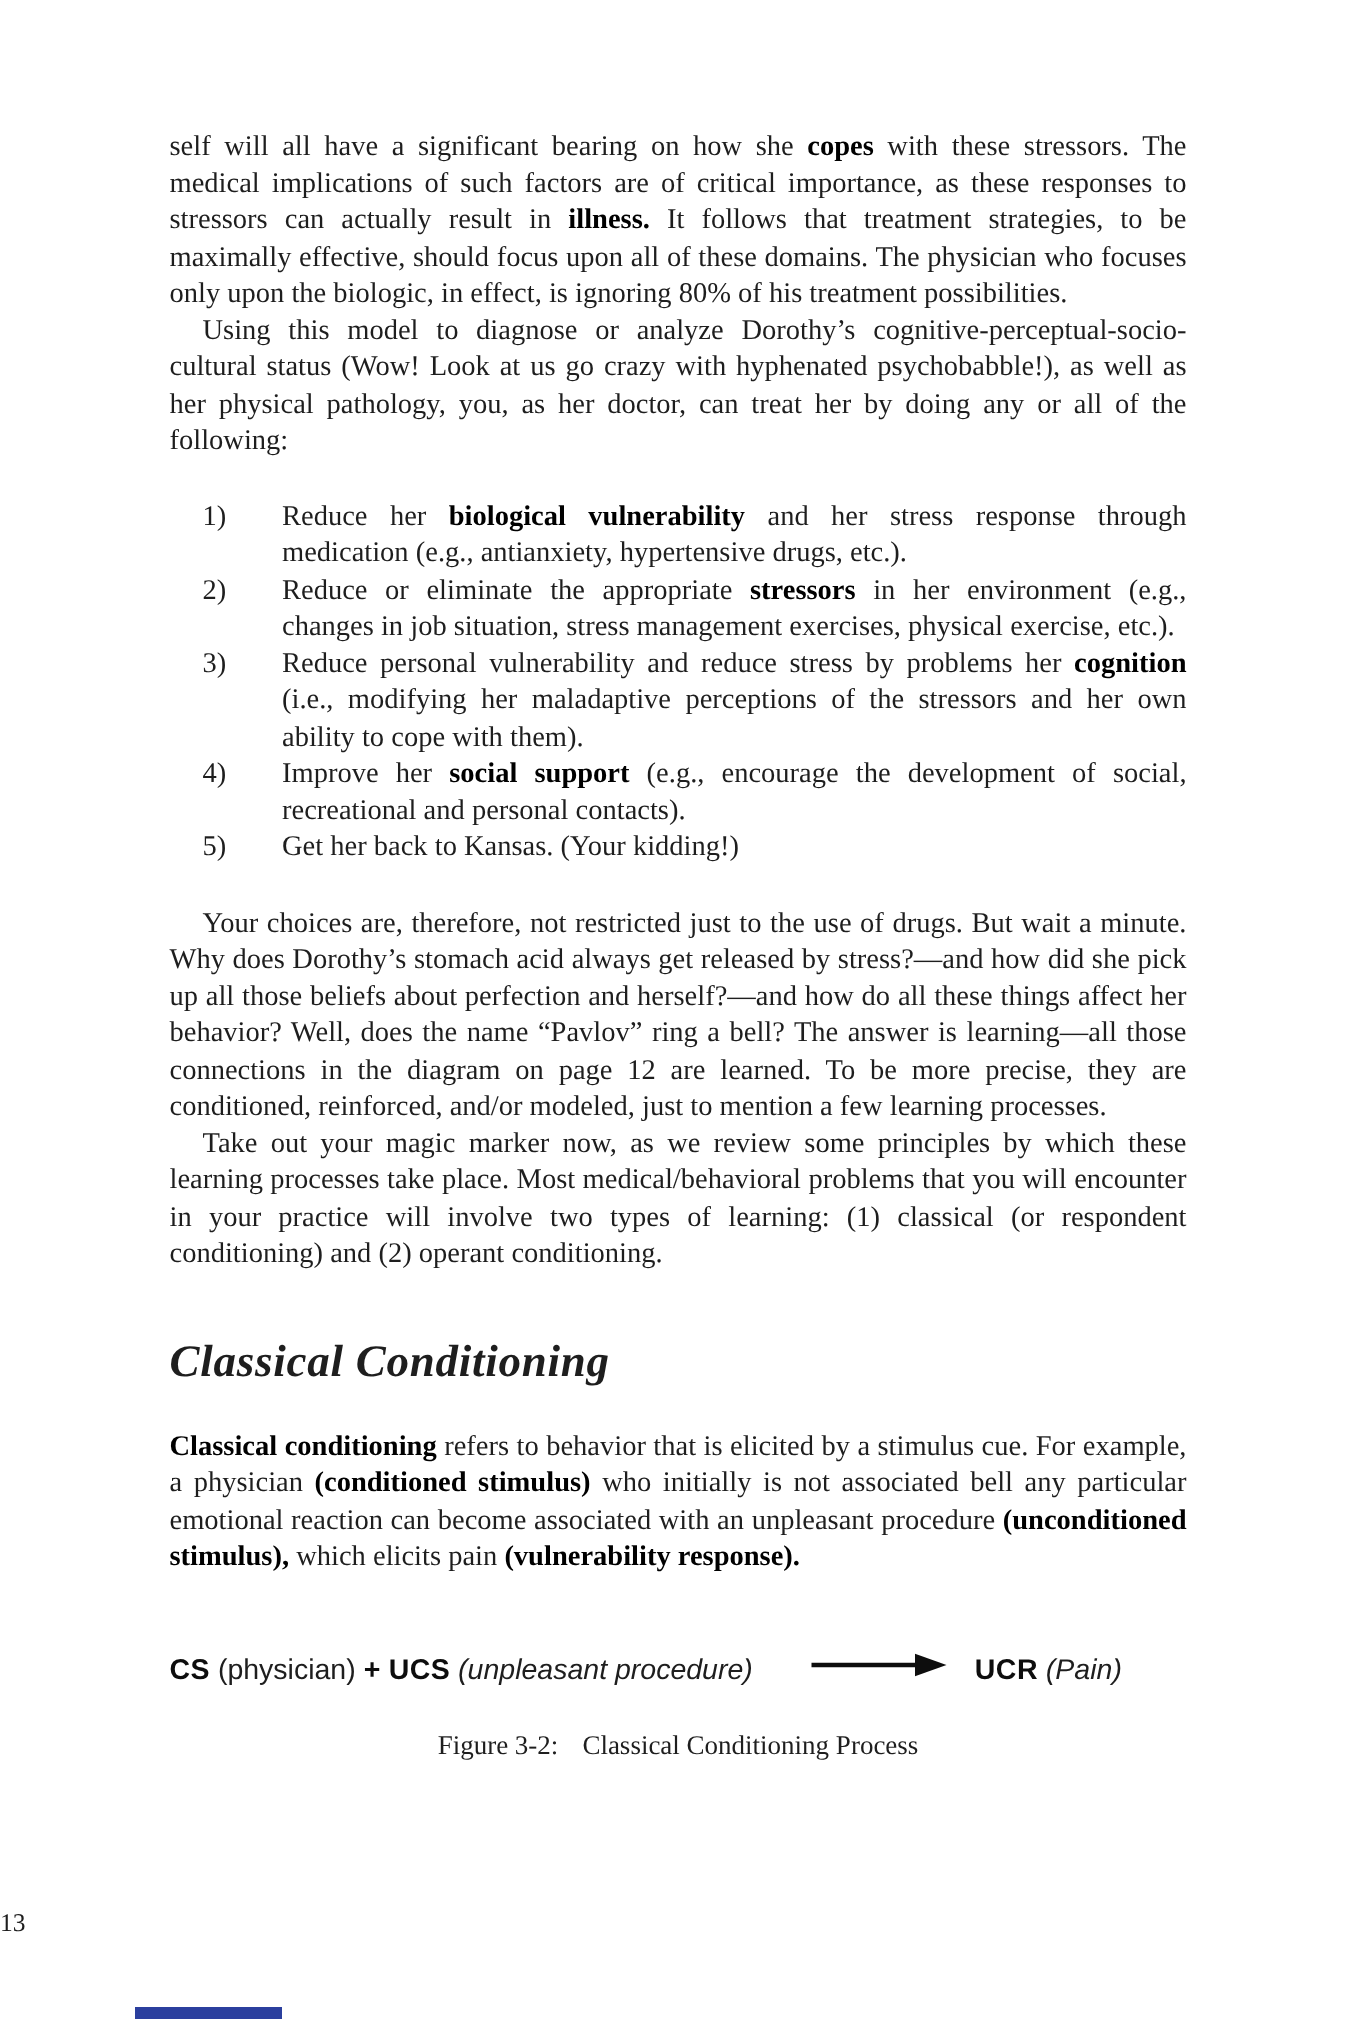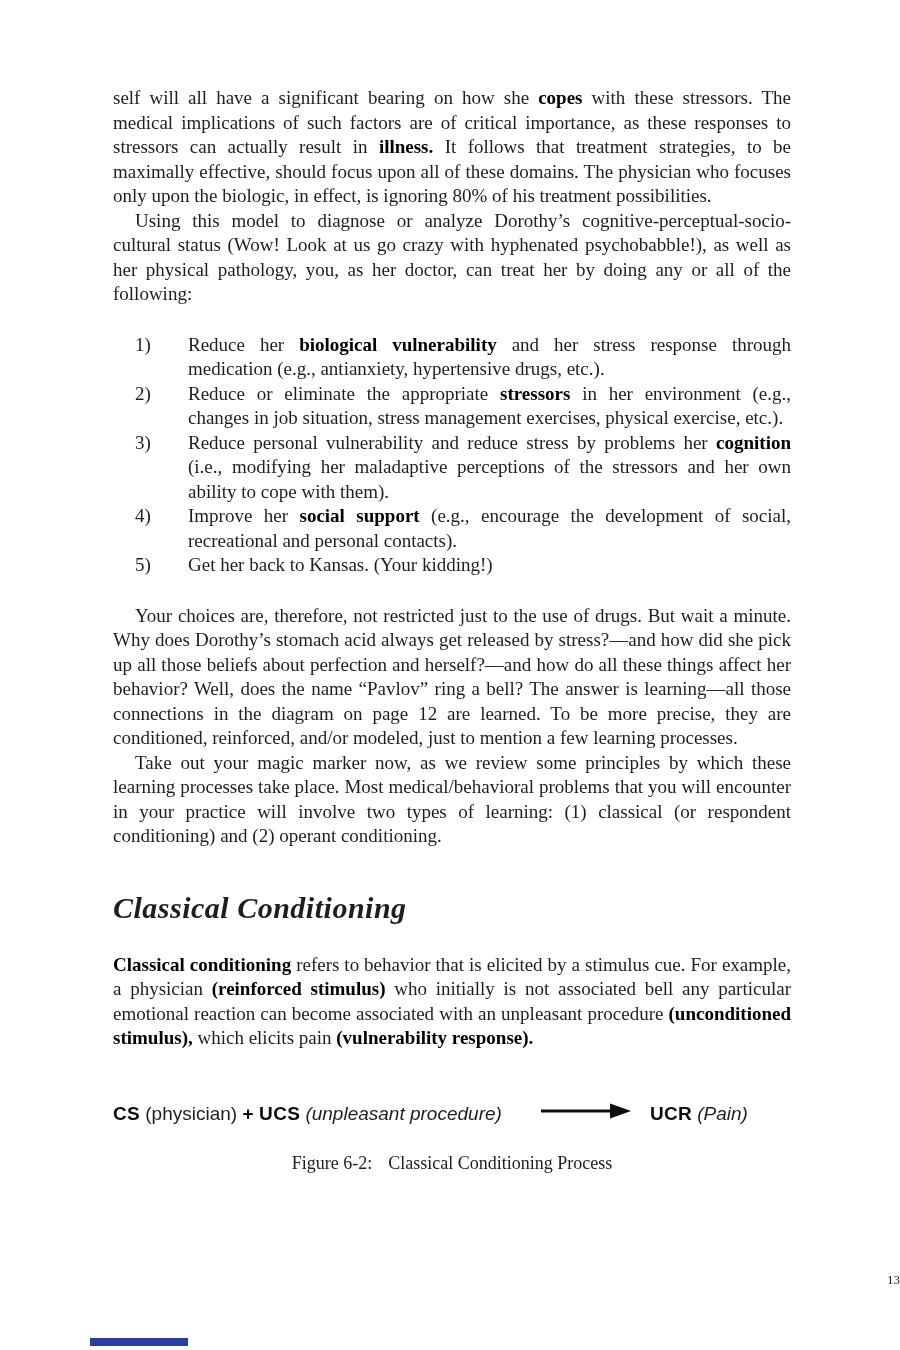--- a/index.html
+++ b/index.html
@@ -28,22 +28,22 @@
     font-size:19px;line-height:30px;text-align:left;white-space:nowrap;
   }
   .figure-block b{font-weight:bold;color:#0d0d0d;letter-spacing:0.3px;}
   .arrow-icon{display:inline-block;vertical-align:middle;margin:0 18px 0 38px;}
   .figure-caption{
     margin-top:22px;text-align:center;
     font-family:"Liberation Serif", serif;font-size:18px;
   }
   .figure-caption .cap-label{margin-right:16px;}
   .page-number{
-    position:absolute;top:1272px;left:0;width:900px;text-align:right;
-    font-size:13px;color:#1e1e1e;
+    position:absolute;top:1272px;left:0;width:900px;text-align:left;
+    font-size:17px;color:#1e1e1e;
   }
   .bottom-mark{
     position:absolute;left:90px;top:1338px;width:98px;height:8px;
     background:#2b3f9e;
   }
 </style>
 </head>
 <body>
 
 <div class="content">
@@ -74,30 +74,30 @@
         <span class="li-text"><span>Get her back to Kansas. (Your kidding!)</span></span>
       </div>
     </div>
 
   <p class="indent"><span>Your choices are, therefore, not restricted just to the use of drugs. But wait a minute. Why does Dorothy’s stomach acid always get released by stress?—and how did she pick up all those beliefs about perfection and herself?—and how do all these things affect her behavior? Well, does the name “Pavlov” ring a bell? The answer is learning—all those connections in the diagram on page 12 are learned. To be more precise, they are conditioned, reinforced, and/or modeled, just to mention a few learning processes.</span></p>
 
   <p class="indent"><span>Take out your magic marker now, as we review some principles by which these learning processes take place. Most medical/behavioral problems that you will encounter in your practice will involve two types of learning: (1) classical (or respondent conditioning) and (2) operant conditioning.</span></p>
 
   <h1 class="section-heading">Classical Conditioning</h1>
 
-  <p><b>Classical conditioning</b><span> refers to behavior that is elicited by a stimulus cue. For example, a physician </span><b>(reinforced stimulus)</b><span> who initially is not associated bell any particular emotional reaction can become associated with an unpleasant procedure </span><b>(unconditioned stimulus),</b><span> which elicits pain </span><b>(vulnerability response).</b></p>
+  <p><b>Classical conditioning</b><span> refers to behavior that is elicited by a stimulus cue. For example, a physician </span><b>(conditioned stimulus)</b><span> who initially is not associated bell any particular emotional reaction can become associated with an unpleasant procedure </span><b>(unconditioned stimulus),</b><span> which elicits pain </span><b>(vulnerability response).</b></p>
 
   <div class="figure-block">
     <span><b>CS</b><span> (physician) </span><b>+</b><span> </span><b>UCS</b><i> (unpleasant procedure)</i></span><span class="arrow-icon"><svg width="92" height="18" viewBox="0 0 92 18">
           <line x1="1" y1="9" x2="72" y2="9" stroke="#0d0d0d" stroke-width="3"></line>
           <polygon points="70,1.5 91,9 70,16.5" fill="#0d0d0d"></polygon>
         </svg></span><span><b>UCR</b><i> (Pain)</i></span>
   </div>
 
   <div class="figure-caption">
-    <span class="cap-label">Figure 6-2:</span><span>Classical Conditioning Process</span>
+    <span class="cap-label">Figure 3-2:</span><span>Classical Conditioning Process</span>
   </div>
 
 </div>
 
 <div class="page-number">13</div>
 
 <div class="bottom-mark" style="background: rgb(43, 63, 158);"></div>
 
 </body></html>

